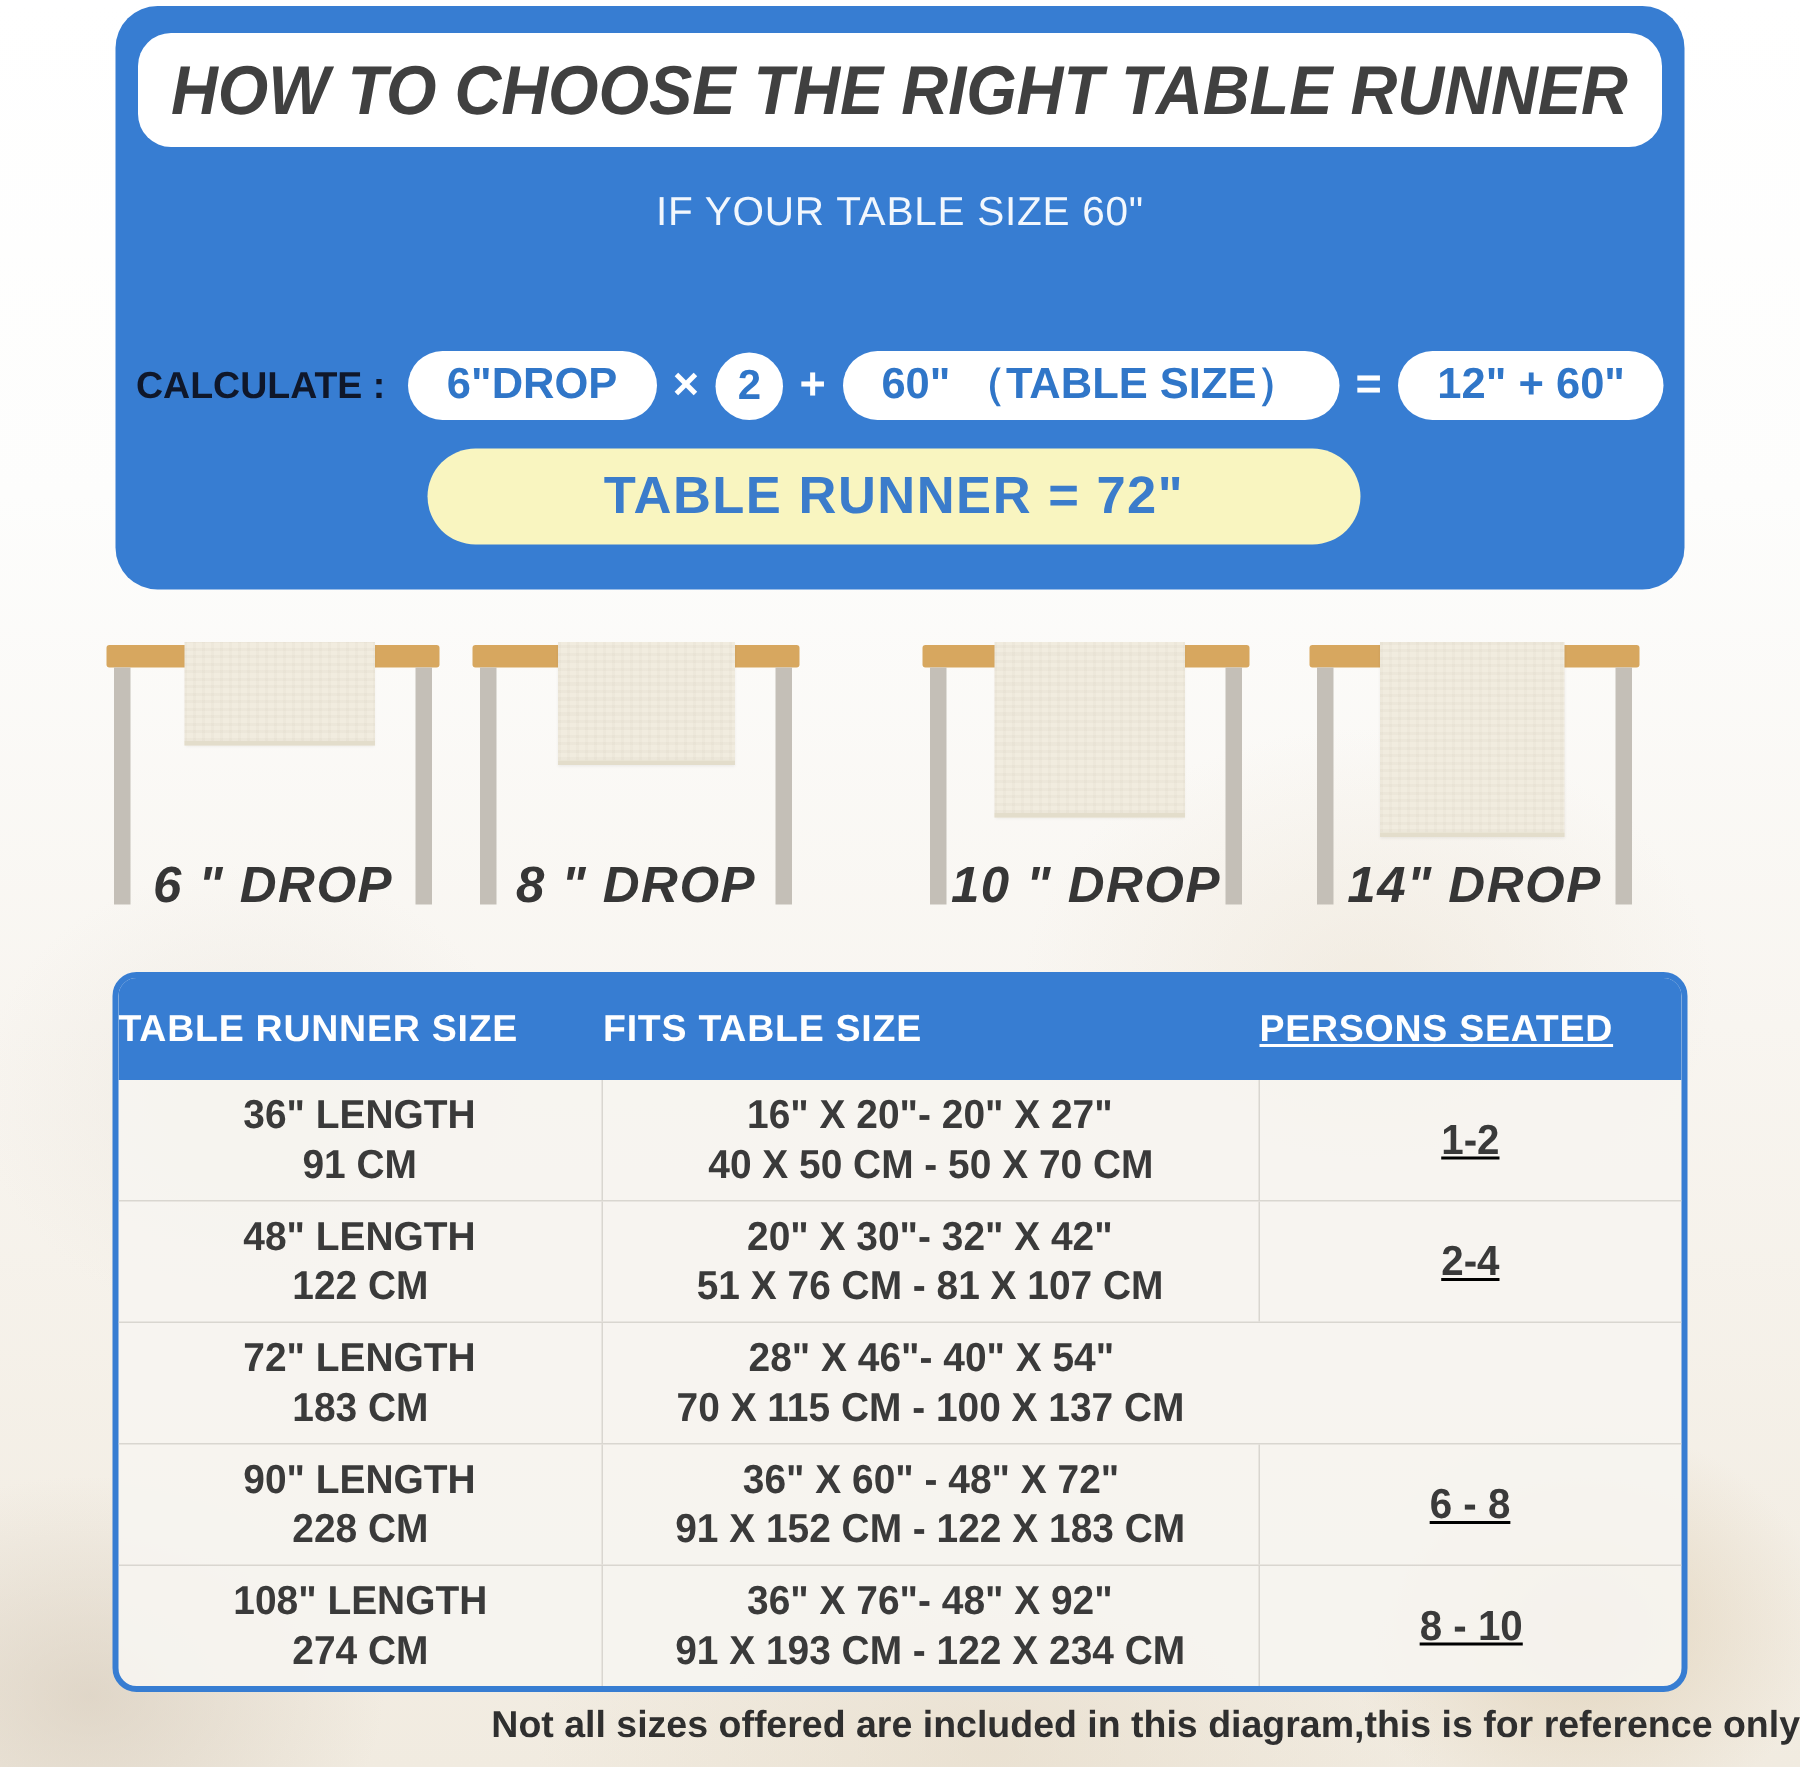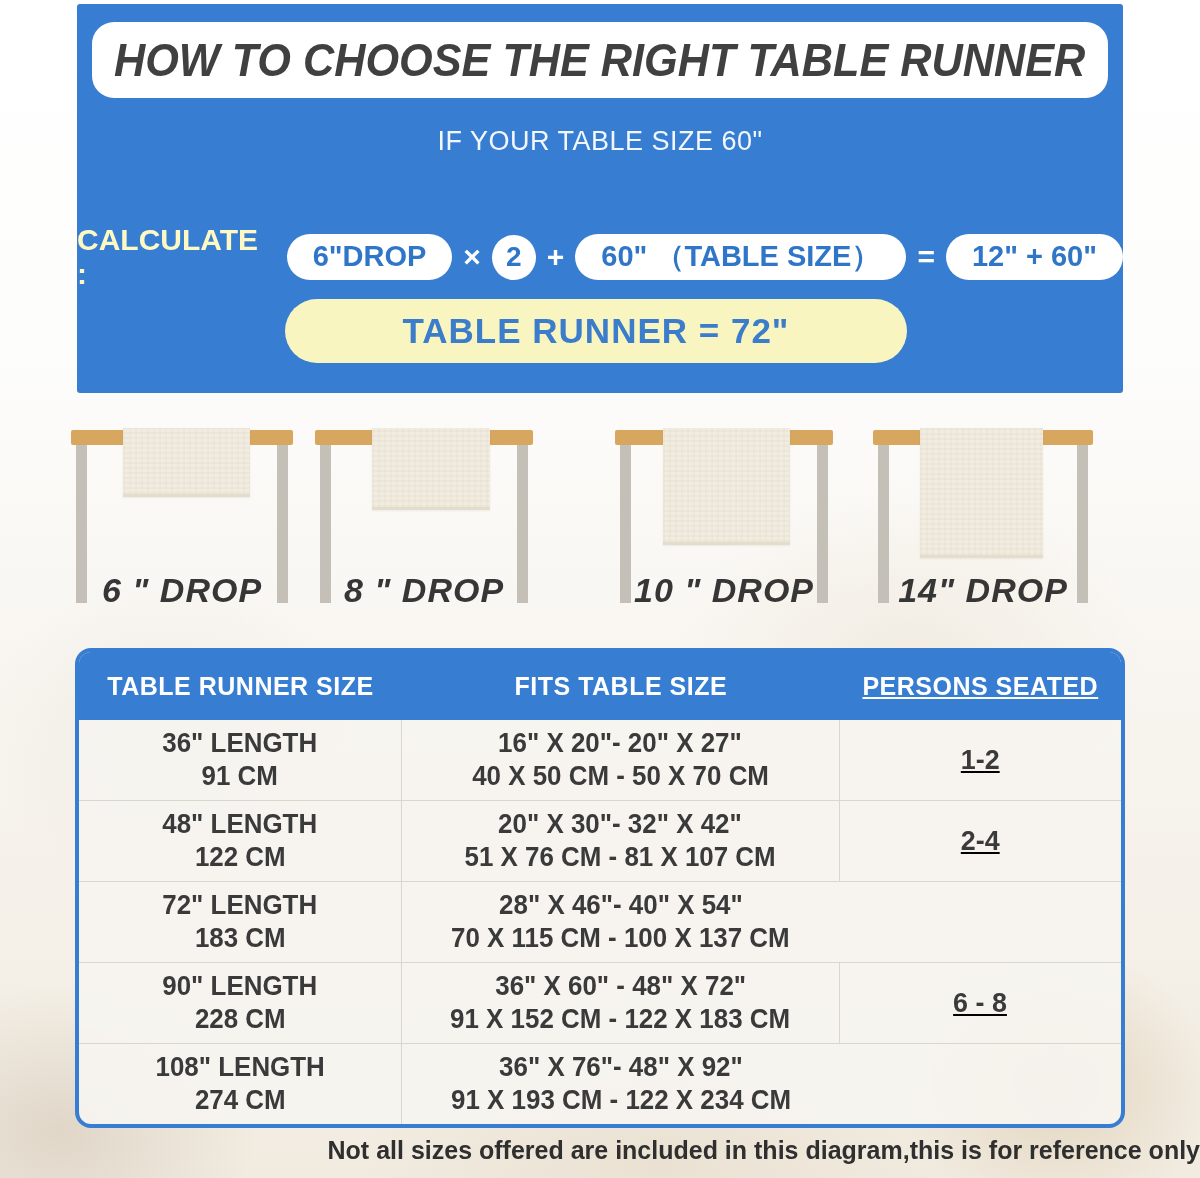--- a/index.html
+++ b/index.html
@@ -18,42 +18,42 @@
       radial-gradient(280px 210px at 5% 96%, rgba(206,193,175,.50), transparent 70%),
       radial-gradient(330px 250px at 76% 56%, rgba(229,217,197,.35), transparent 70%),
       radial-gradient(260px 220px at 14% 62%, rgba(228,222,212,.40), transparent 70%),
       radial-gradient(420px 260px at 55% 99%, rgba(223,210,188,.40), transparent 72%),
       linear-gradient(180deg, #ffffff 0%, #fdfdfc 28%, #f8f5f0 58%, #f1ebe0 100%);
   }
 
   
   .banner {
     position:absolute; left:77px; top:4px; width:1046px; height:389px;
-    background:#377dd2; border-radius:3px;
+    background:#377dd2; border-radius:28px;
   }
   .title-box {
     position:absolute; left:15px; top:18px; width:1016px; height:76px;
     background:#ffffff; border-radius:22px;
     display:flex; align-items:center; justify-content:center;
   }
   .title-box h1 {
     font-size:46px; font-weight:700; font-style:italic; color:#404040;
     letter-spacing:0px; white-space:nowrap; transform:scaleX(.94);
   }
   .sub {
     position:absolute; width:100%; text-align:center; color:#f2f7fd;
     font-size:27px; font-weight:400; letter-spacing:.5px;
   }
   .sub1 { top:122px; }
   .sub2 { top:158px; }
   .calc-row {
     position:absolute; top:228px; left:0; width:100%; height:50px;
     display:flex; align-items:center; justify-content:center; gap:11px;
   }
-  .calc-label { color:#fef9c3; font-size:30px; font-weight:700; margin-right:4px; }
+  .calc-label { color:#0f172a; font-size:25px; font-weight:700; margin-right:4px; }
   .pill {
     background:#ffffff; color:#3076c8; font-weight:700; font-size:29px;
     border-radius:26px; padding:7px 26px; line-height:1.1; white-space:nowrap;
   }
   .op { color:#ffffff; font-size:30px; font-weight:700; }
   .circle {
     background:#ffffff; color:#3076c8; font-weight:700; font-size:28px;
     width:45px; height:45px; border-radius:50%;
     display:flex; align-items:center; justify-content:center;
   }
@@ -105,21 +105,21 @@
     position:absolute; left:75px; top:648px; width:1050px; height:480px;
     border:4px solid #377dd2; border-radius:16px; overflow:hidden;
     background:rgba(246,244,240,.92);
     display:flex; flex-direction:column;
   }
   .thead {
     background:#377dd2; height:68px; flex:0 0 68px;
     display:flex; align-items:center;
   }
   .th {
-    color:#ffffff; font-size:25px; font-weight:700; text-align:center;
+    color:#ffffff; font-size:25px; font-weight:700; 
     letter-spacing:.5px;
   }
   .col1 { width:31%; } .col2 { width:42%; } .col3 { width:27%;text-decoration:underline; }
   .tbody { flex:1; display:flex; flex-direction:column; }
   .trow { flex:1; display:flex; align-items:stretch; border-bottom:1px solid #d9d6d0; }
   .trow:last-child { border-bottom:none; }
   .td {
     display:flex; flex-direction:column; align-items:center; justify-content:center;
     border-right:1px solid #d9d6d0; line-height:1.22;
   }
@@ -256,19 +256,22 @@
 
       <div class="trow">
         <div class="td col1">
           <span class="cell-line">108" LENGTH</span>
           <span class="cell-line">274 CM</span>
         </div>
         <div class="td col2">
           <span class="cell-line">36" X 76"- 48" X 92"</span>
           <span class="cell-line">91 X 193 CM - 122 X 234 CM</span>
         </div>
+        <div class="td col3">
+          <span class="cell-line persons">8 - 10</span>
+        </div>
       </div>
 
     </div>
   </section>
 
   <div class="footnote">Not all sizes offered are included in this diagram,this is for reference only</div>
 </div>
 
 </body></html>

